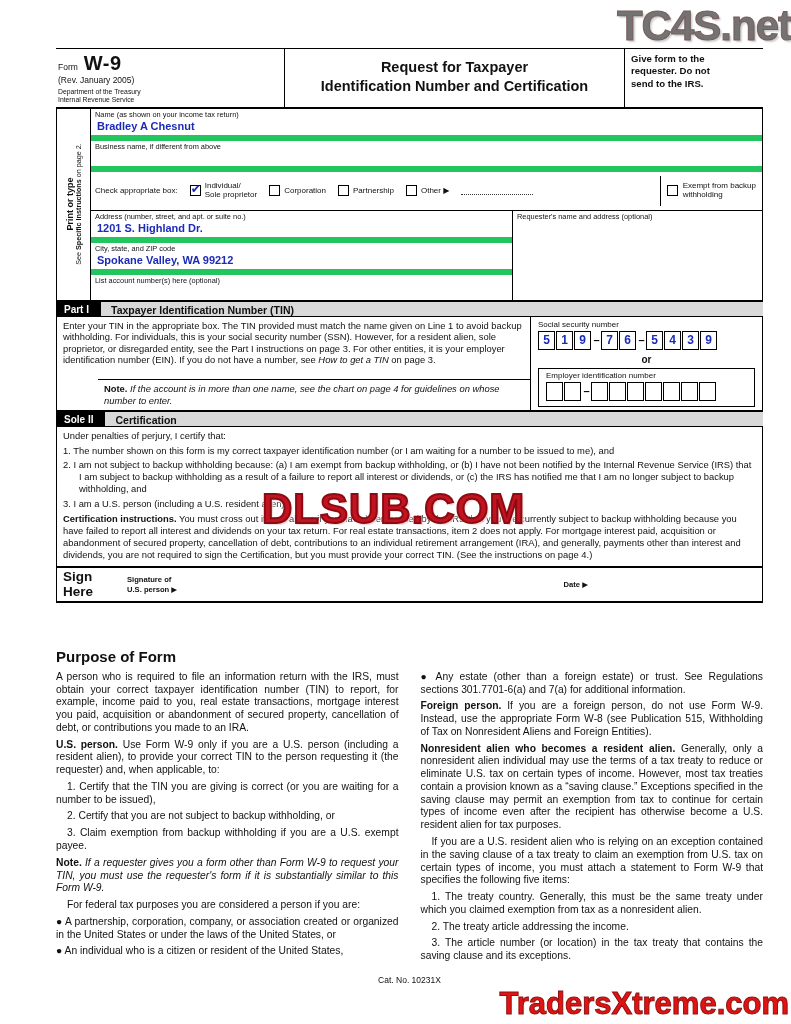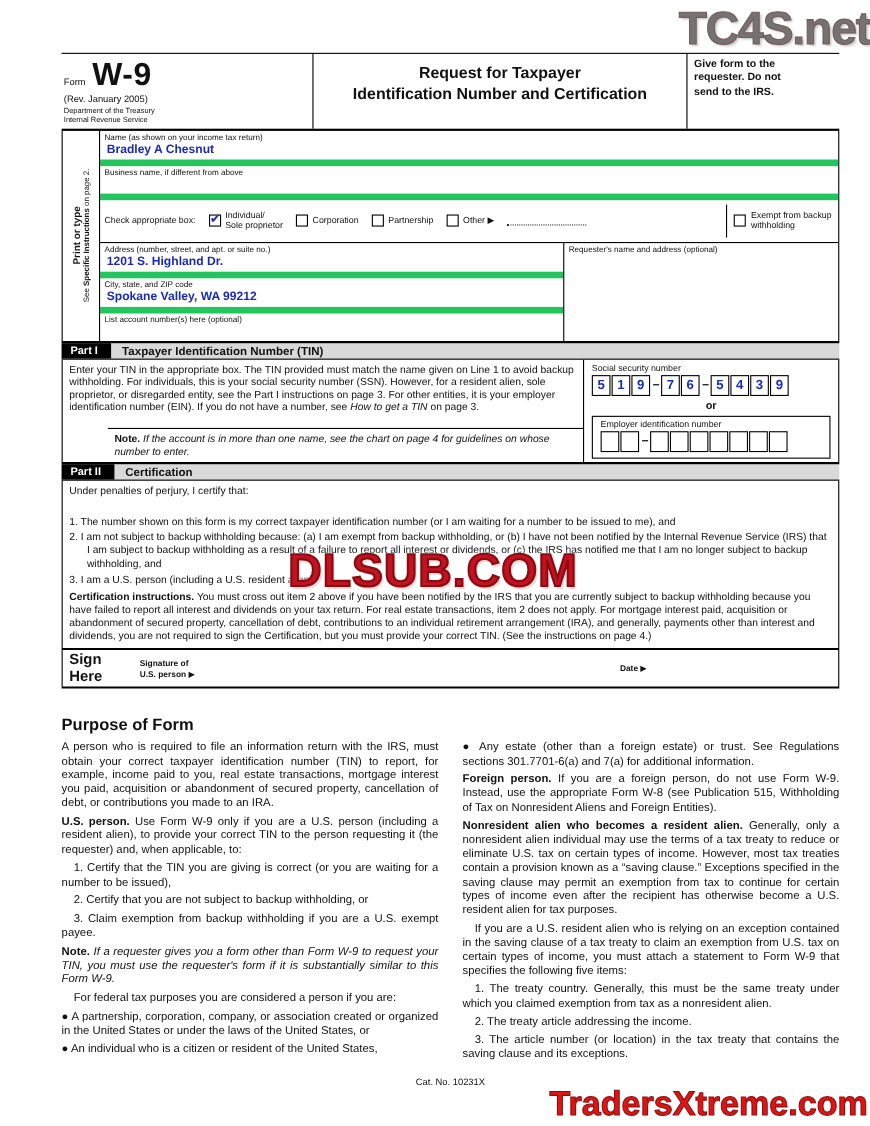--- a/index.html
+++ b/index.html
@@ -17,21 +17,21 @@
   .wm-bottom { position:absolute; bottom:2px; right:2px; font-size:31px; font-weight:800;
                color:#e11414; -webkit-text-stroke:1px #8d0f0f; letter-spacing:0; z-index:5; }
 
   .form-area { position:absolute; left:56px; right:28px; top:48px; }
 
   
   .header { display:flex; border-top:1.5px solid #000; border-bottom:2.5px solid #000; }
   .h-left { width:228px; padding:3px 4px 2px 2px; }
   .h-form-line { display:flex; align-items:baseline; gap:6px; }
   .h-form-word { font-size:8.5px; }
-  .h-form-number { font-size:29px; font-weight:bold; letter-spacing:0.5px; }
+  .h-form-number { font-size:20px; font-weight:bold; letter-spacing:0.5px; }
   .h-rev { font-size:8.5px; margin-top:0; }
   .h-dept { font-size:6.8px; margin-top:3px; line-height:1.25; }
   .h-center { flex:1; border-left:1px solid #000; border-right:1px solid #000; text-align:center;
               font-size:14.5px; font-weight:bold; line-height:1.3; padding-top:9px; }
   .h-right { width:138px; font-size:9.6px; font-weight:bold; padding:4px 4px 0 6px; line-height:1.3; }
 
   
   .top-section { display:flex; border-right:1px solid #000; border-left:1px solid #000; }
   .sidebar { width:34px; position:relative; border-right:1px solid #000; }
   .sidebar-rot { position:absolute; top:50%; left:50%; width:172px;
@@ -73,33 +73,33 @@
   .tin-label { font-size:8px; padding:1px 7px; display:block; }
   .digits { display:flex; align-items:center; padding:1px 7px 2px; }
   .dcell { width:17px; height:19px; border:1px solid #000; margin-right:1px; display:flex; align-items:center; justify-content:center;
            font-size:12px; font-weight:bold; color:#1b2bb8; background:#fff; }
   .dsep { width:9px; text-align:center; font-weight:bold; font-size:11px; color:#000; }
   .or { text-align:center; font-weight:bold; font-size:10px; margin:2px 0 3px; }
   .ein-box { border:1px solid #000; margin:0 7px; padding:1px 0 3px; }
 
   
   .p2-body { position:relative; padding:3px 6px 6px; font-size:9.4px; line-height:1.25; border-left:1px solid #000; border-right:1px solid #000; }
-  .p2-intro { margin-bottom:16px; }
+  .p2-intro { margin-bottom:3px; }
   .p2-item { padding-left:16px; text-indent:-16px; margin-bottom:3px; }
   .p2-cert { margin-top:4px; }
 
   
   .sign-row { display:flex; align-items:center; border-top:2px solid #000; border-bottom:2.5px solid #000;
               min-height:34px; padding:2px 6px; border-left:1px solid #000; border-right:1px solid #000; }
   .sign-here { font-size:13.5px; font-weight:bold; line-height:1.05; width:64px; }
   .sig-label { font-size:7.6px; font-weight:bold; line-height:1.25; }
   .date-label { font-size:7.6px; font-weight:bold; margin-left:auto; margin-right:168px; }
 
   
-  .purpose { padding-top:23px; }
+  .purpose { padding-top:7px;margin-top:36px; }
   .purpose-title { font-size:15px; font-weight:bold; margin:2px 0 6px; }
   .cols { display:flex; gap:22px; }
   .col { flex:1; font-size:10.3px; line-height:1.24; text-align:justify; }
   .col p { margin:0 0 4px; }
   .ind { text-indent:11px; }
   .note-it { font-style:italic; }
 
   .cat-line { text-align:center; font-size:8.5px; margin-top:8px; }
 </style>
 </head>
@@ -250,21 +250,21 @@
             <span class="dcell"></span>
             <span class="dcell"></span>
             <span class="dcell"></span>
             <span class="dcell"></span>
           </div>
         </div>
       </div>
     </div>
 
     <div class="part-bar">
-      <span class="part-label">Part II</span>
+      <span class="part-label">Sole II</span>
       <span class="part-title">Certification</span>
     </div>
 
     <div class="p2-body">
       <div class="p2-intro">Under penalties of perjury, I certify that:</div>
       <div class="p2-item">1.   The number shown on this form is my correct taxpayer identification number (or I am waiting for a number to be issued to me), and</div>
       <div class="p2-item">2.   I am not subject to backup withholding because: (a) I am exempt from backup withholding, or (b) I have not been notified by the Internal Revenue Service (IRS) that I am subject to backup withholding as a result of a failure to report all interest or dividends, or (c) the IRS has notified me that I am no longer subject to backup withholding, and</div>
       <div class="p2-item">3.   I am a U.S. person (including a U.S. resident alien).</div>
       <div class="p2-cert"><b>Certification instructions.</b><span> You must cross out item 2 above if you have been notified by the IRS that you are currently subject to backup withholding because you have failed to report all interest and dividends on your tax return. For real estate transactions, item 2 does not apply. For mortgage interest paid, acquisition or abandonment of secured property, cancellation of debt, contributions to an individual retirement arrangement (IRA), and generally, payments other than interest and dividends, you are not required to sign the Certification, but you must provide your correct TIN. (See the instructions on page 4.)</span></div>
       <div class="wm-mid">DLSUB.COM</div>

